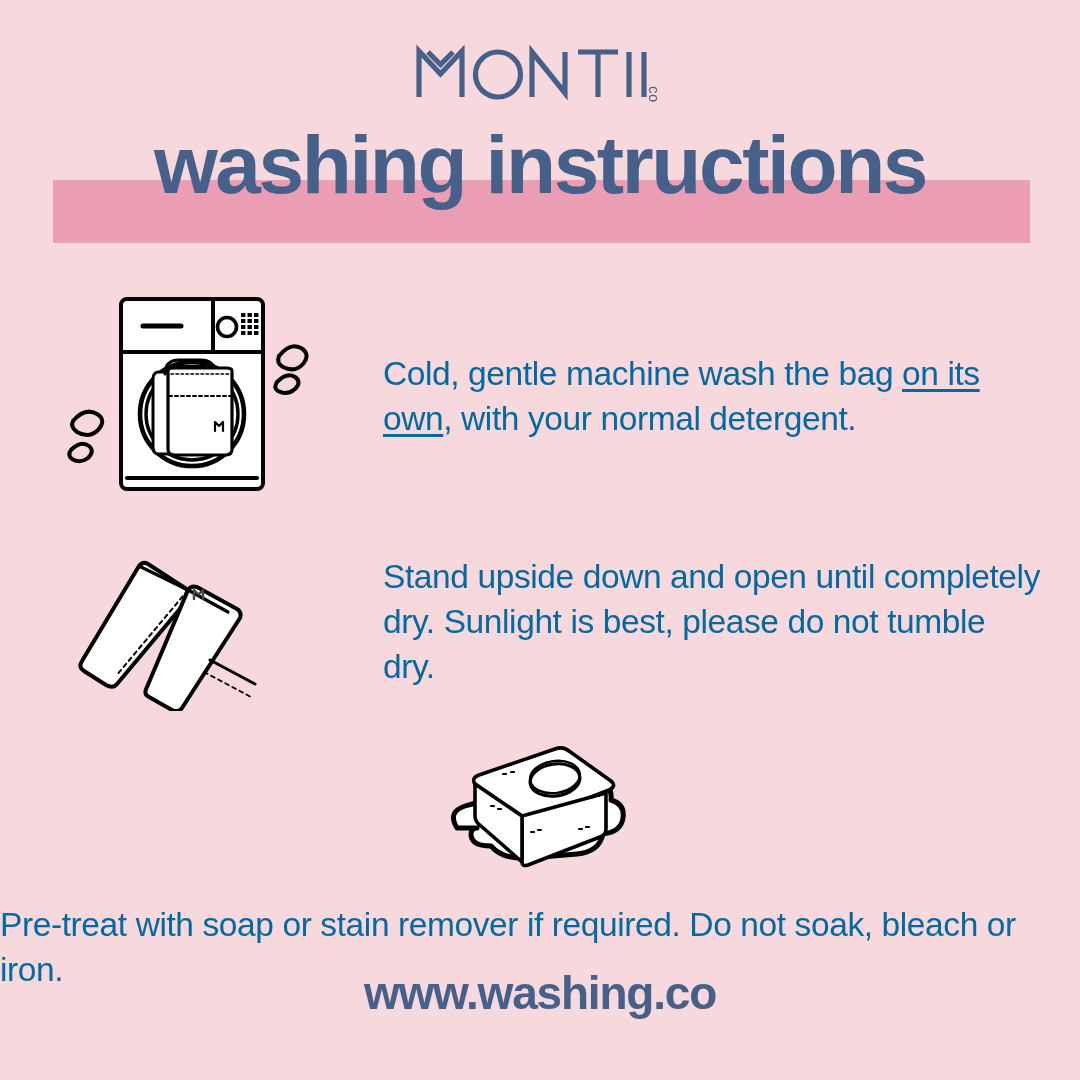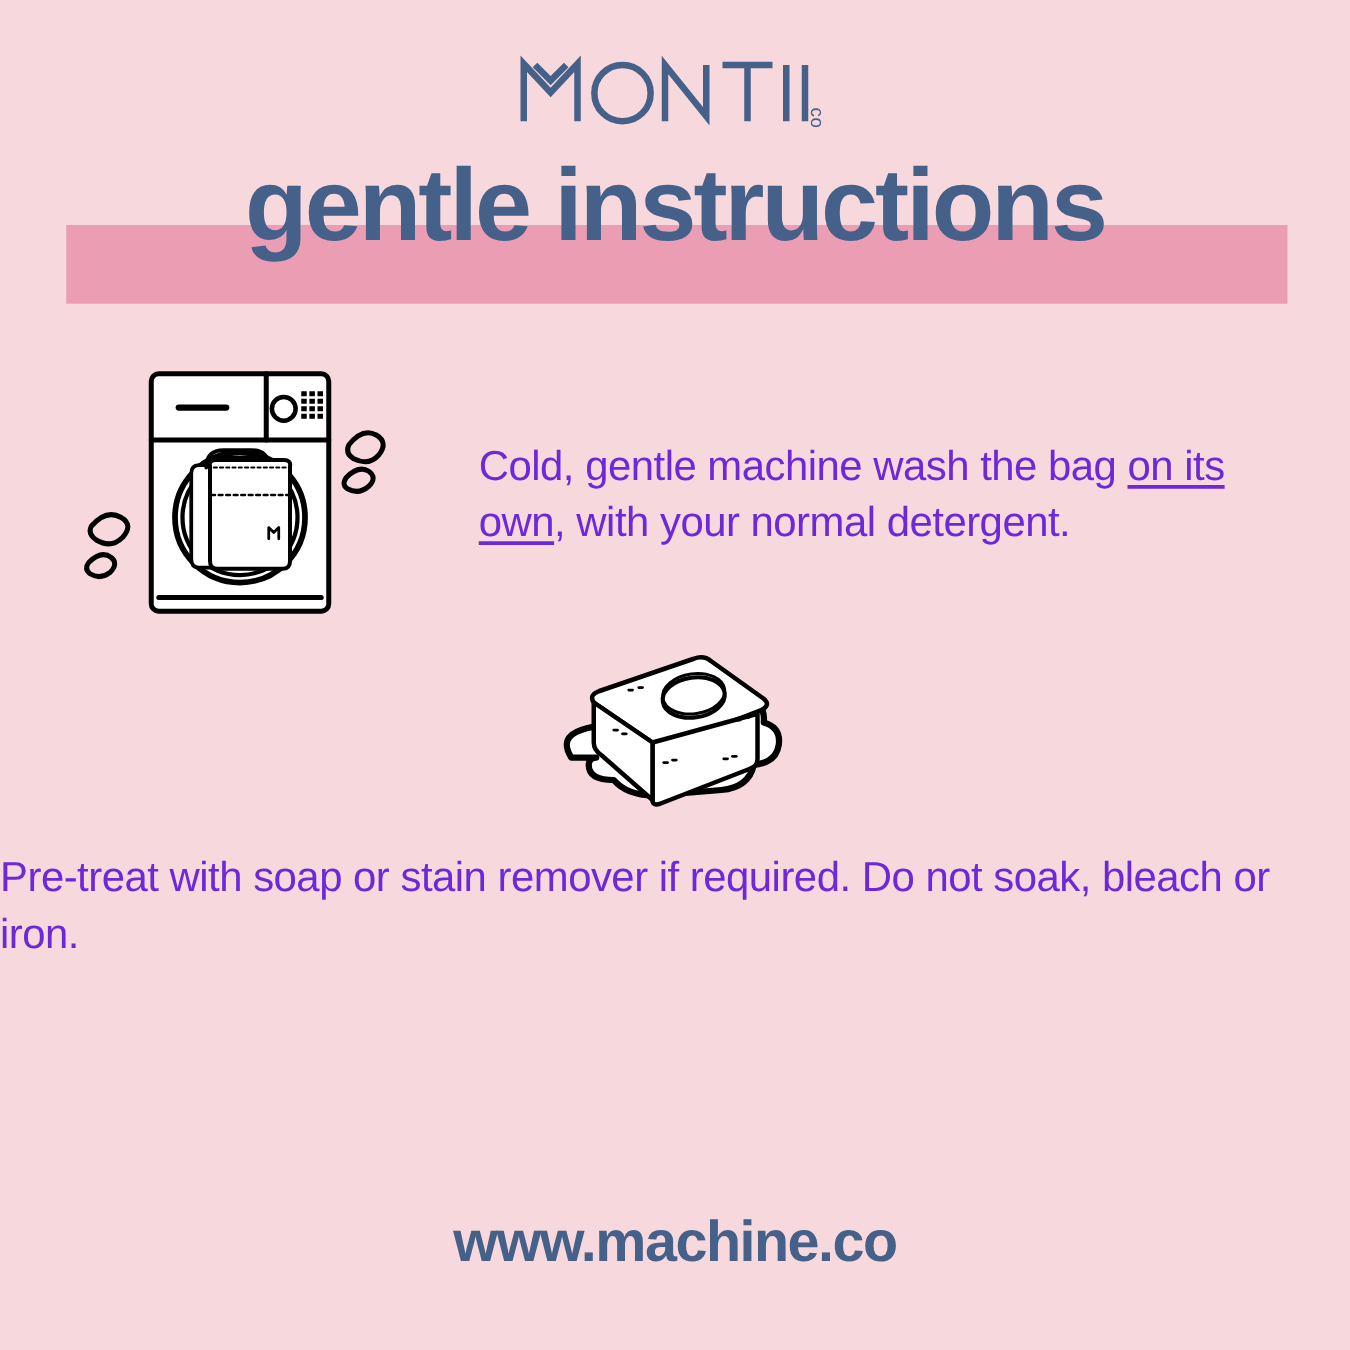--- a/index.html
+++ b/index.html
@@ -92,21 +92,21 @@
 
   .text-cell {
     flex: 1;
     padding-right: 36px;
   }
 
   .instr-text {
     font-family: "Liberation Sans", sans-serif;
     font-size: 33.5px;
     line-height: 45px;
-    color: #6d28d9;
+    color: #0369a1;
     letter-spacing: -0.4px;
   }
 
   .instr-text u {
     text-decoration: underline;
     text-underline-offset: 4px;
     text-decoration-thickness: 2.5px;
   }
 
   
@@ -143,21 +143,21 @@
 
         <path d="M214 12 L214 57"></path>
 
         <path d="M229 12 L229 57"></path>
       </g>
       <text x="240" y="52" transform="rotate(90 240 46)" font-family="Liberation Sans, sans-serif" font-size="15" fill="#456189" letter-spacing="0.5">co</text>
     </svg>
   </div>
 
   <div class="headline-band"></div>
-  <div class="headline">gentle instructions</div>
+  <div class="headline">washing instructions</div>
 
   <div class="rows">
 
     <div class="row row-1">
       <div class="icon-cell">
         <svg width="284" height="212" viewBox="0 0 284 212">
           <g stroke="#000" fill="none" stroke-linecap="round" stroke-linejoin="round">
 
             <rect x="66" y="9" width="142" height="190" rx="6" fill="#fff" stroke-width="4"></rect>
 
@@ -211,20 +211,44 @@
             <path d="M18 131 q12 -14 24 -7 q10 6 1 16 q-9 9 -21 2 q-7 -5 -4 -11 z"></path>
             <path d="M16 160 q10 -10 18 -4 q6 5 -1 12 q-8 6 -16 1 q-5 -4 -1 -9 z"></path>
           </g>
         </svg>
       </div>
       <div class="text-cell">
         <p class="instr-text"><span>Cold, gentle machine wash the bag </span><u>on its own</u><span>, with your normal detergent.</span></p>
       </div>
     </div>
 
+    <div class="row row-2">
+      <div class="icon-cell">
+        <svg width="284" height="180" viewBox="0 0 284 180">
+          <g stroke="#000" stroke-linecap="round" stroke-linejoin="round">
+
+            <path d="M84 35 q4 -5 9 -2 l40 26 q4 3 1 8 l-72 86 q-4 5 -11 1 l-22 -14 q-6 -4 -2 -10 z" fill="#fff" stroke-width="4"></path>
+
+            <path d="M133 59 q3 -5 9 -3 l40 22 q5 3 3 9 l-58 90 q-3 5 -10 2 l-23 -13 q-6 -3 -2 -10 z" fill="#fff" stroke-width="4"></path>
+
+            <path d="M84 35 l49 24 l40 22" fill="none" stroke-width="3.2"></path>
+
+            <path d="M93 33 l40 26 l-72 86" fill="none" stroke-width="2" stroke-dasharray="4 4"></path>
+
+            <line x1="155" y1="129" x2="200" y2="153" stroke-width="3"></line>
+            <line x1="149" y1="141" x2="196" y2="166" stroke-width="1.8" stroke-dasharray="4 4"></line>
+
+            <path d="M139 68 l0 -9 l4.5 4.5 l4.5 -4.5 l0 9" fill="none" stroke-width="2.4" stroke="#444"></path>
+          </g>
+        </svg>
+      </div>
+      <div class="text-cell">
+        <p class="instr-text">Stand upside down and open until completely dry. Sunlight is best, please do not tumble dry.</p>
+      </div>
+    </div>
 
     <div class="row row-3">
       <div class="icon-cell">
         <svg width="284" height="170" viewBox="0 0 284 170">
           <g stroke="#000" stroke-linecap="round" stroke-linejoin="round">
 
             <path d="M54 96 q-10 -16 8 -22 q14 -5 26 -2 l18 -22 q16 -14 38 -10 l44 6 q22 4 20 22
                      q14 4 12 18 q-2 14 -20 16 q-4 18 -26 20 l-48 4 q-26 2 -38 -12 q-20 0 -20 -12 q0 -6 6 -6 z" fill="#fff" stroke-width="5"></path>
 
             <path d="M72 52 q-4 -6 4 -9 l76 -26 q8 -3 14 2 l42 30 q6 5 -2 9 l-72 28 q-8 3 -15 -2 z" fill="#fff" stroke-width="3.6"></path>
@@ -251,15 +275,15 @@
           </g>
         </svg>
       </div>
       <div class="text-cell">
         <p class="instr-text">Pre-treat with soap or stain remover if required. Do not soak, bleach or iron.</p>
       </div>
     </div>
 
   </div>
 
-  <div class="footer">www.machine.co</div>
+  <div class="footer">www.washing.co</div>
 
 </div>
 
 </body></html>

